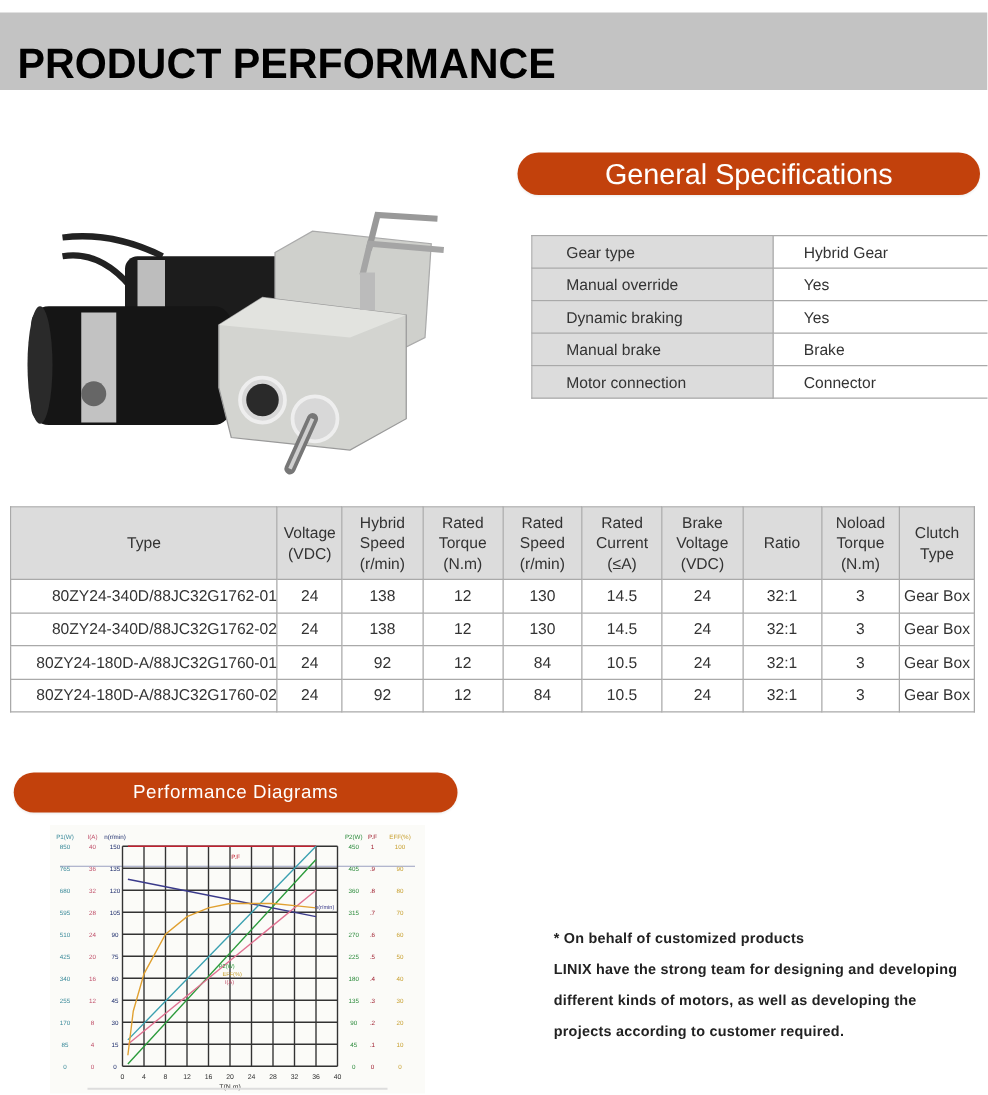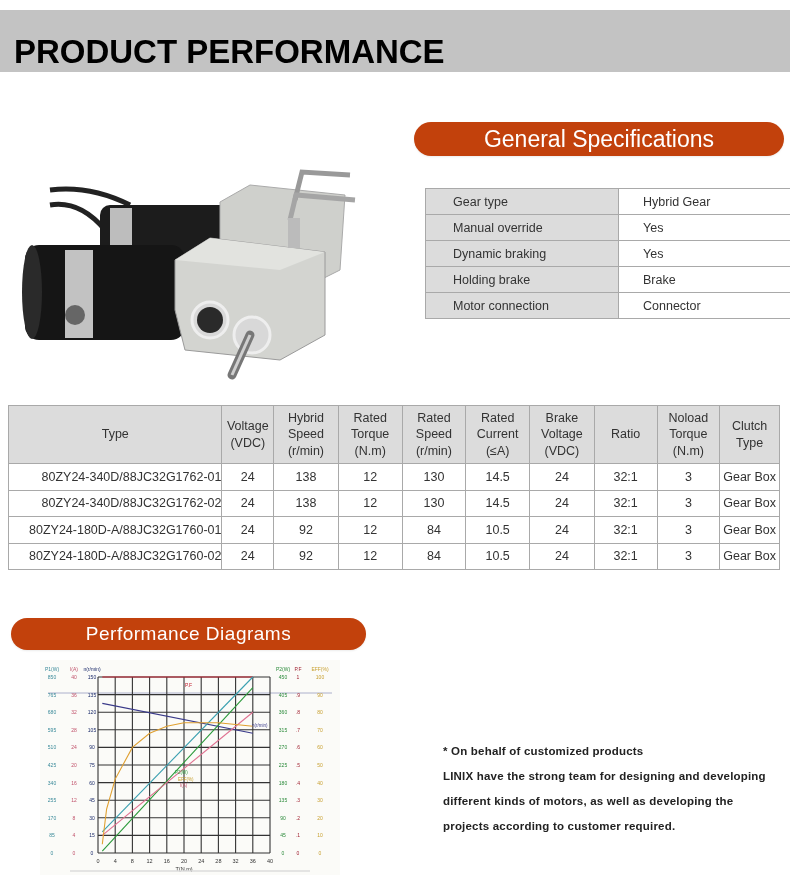--- a/index.html
+++ b/index.html
@@ -16,21 +16,21 @@
     font-family: "Liberation Sans", sans-serif; font-weight: bold;
     font-size: 34px; color: #000; letter-spacing: 0px; transform: scaleX(0.97); transform-origin: left;
   }
 
   .pill {
     position: absolute; background: #c2410c; color: #fff; border-radius: 18px;
     font-family: "Liberation Sans", sans-serif; font-size: 23px; text-align: center;
     box-shadow: 0 1px 2px rgba(0,0,0,0.08);
   }
   .pill-gs { left: 414px; top: 122px; width: 370px; height: 34px; line-height: 34px; }
-  .pill-pd { left: 11px; top: 618px; width: 355px; height: 32px; line-height: 32px; font-size: 19px; letter-spacing: 0.5px; }
+  .pill-pd { left: 11px; top: 618px; width: 355px; height: 32px; line-height: 32px; font-size: 15px; letter-spacing: 0.5px; }
 
   .product-image { position: absolute; left: 10px; top: 160px; width: 360px; height: 225px; }
 
   table { border-collapse: collapse; font-family: "Liberation Sans", sans-serif; }
   .spec-table { position: absolute; left: 425px; top: 188px; width: 412px; border-radius: 19px; }
   .spec-table td { border: 1px solid #a9a9a9; height: 26px; font-size: 12.5px; color: #333; }
   .spec-table td.k { background: #dcdcdc; width: 193px; padding-left: 27px; }
   .spec-table td.v { background: #fff; padding-left: 24px; }
 
   .main-table { position: absolute; left: 8px; top: 405px; width: 772px; }
@@ -87,21 +87,21 @@
       </tr>
       <tr>
         <td class="k">Manual override</td>
         <td class="v">Yes</td>
       </tr>
       <tr>
         <td class="k">Dynamic braking</td>
         <td class="v">Yes</td>
       </tr>
       <tr>
-        <td class="k">Holding brake</td>
+        <td class="k">Manual brake</td>
         <td class="v">Brake</td>
       </tr>
       <tr>
         <td class="k">Motor connection</td>
         <td class="v">Connector</td>
       </tr>
     </tbody>
 </table>
 
 <table class="main-table">

